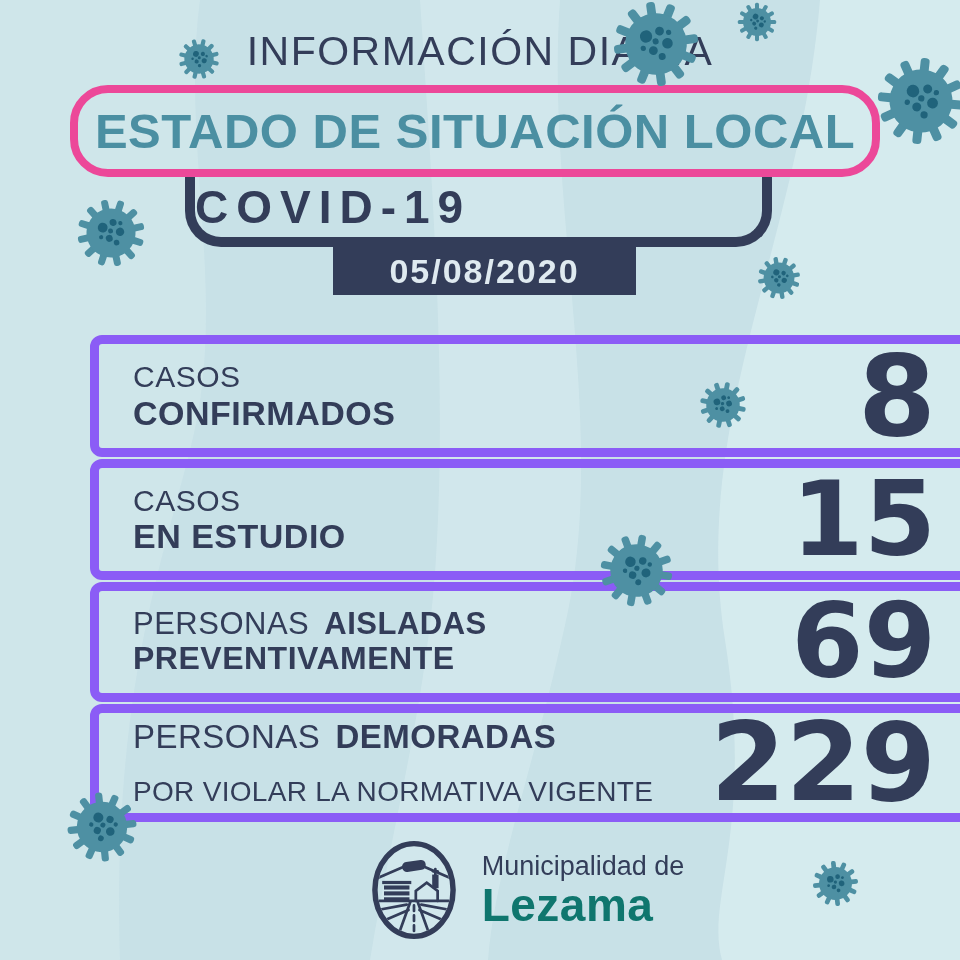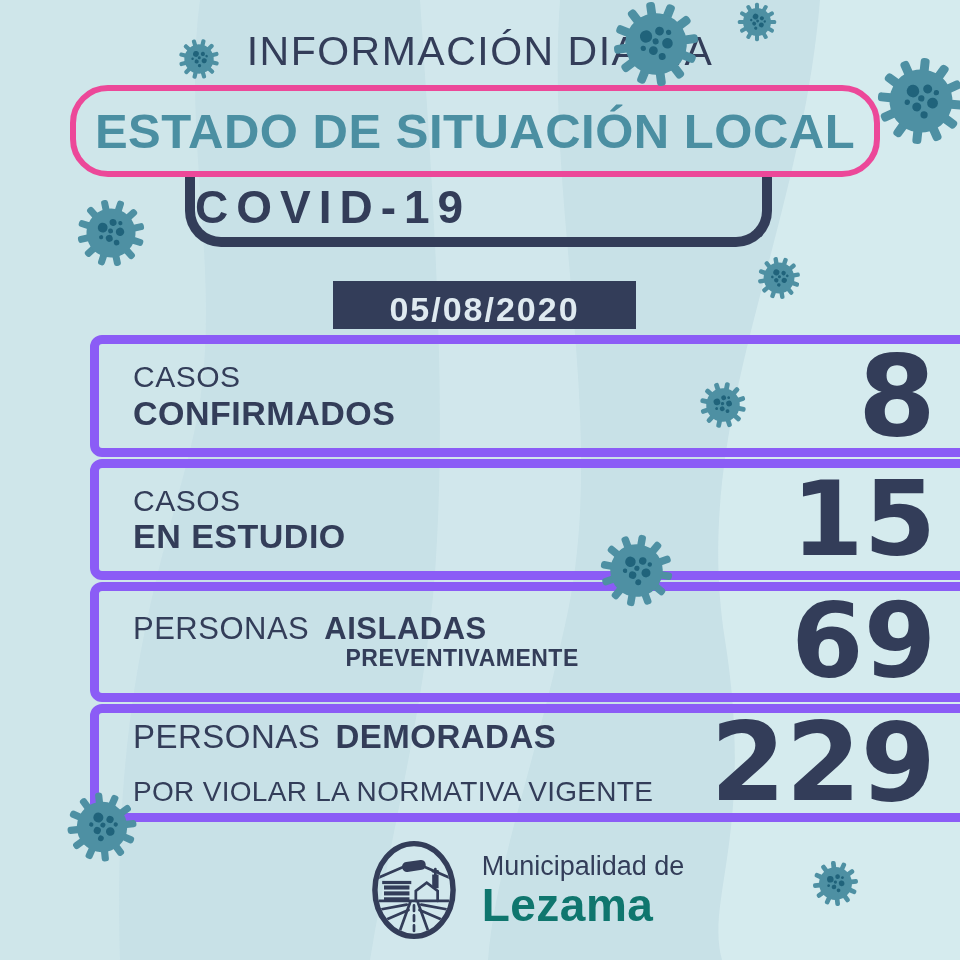--- a/index.html
+++ b/index.html
@@ -21,49 +21,49 @@
     border:10px solid #333d59;border-top:none;
     border-radius:0 0 36px 36px;box-sizing:border-box;
     display:flex;align-items:center;justify-content:flex-start;
   }
   .covid-box span{
     font-size:46px;font-weight:700;letter-spacing:8px;color:#333d59;
     padding-top:4px;
   }
   .estado-box{
     position:absolute;left:70px;top:85px;width:810px;height:92px;
-    border:6px solid #ec4899;border-radius:38px;box-sizing:border-box;
+    border:8px solid #ec4899;border-radius:38px;box-sizing:border-box;
     display:flex;align-items:center;justify-content:center;
   }
   .estado-box span{
     font-size:49px;font-weight:700;letter-spacing:0.5px;color:#4b8fa2;
     white-space:nowrap;
   }
   .date-box{
-    position:absolute;left:333px;top:281px;width:303px;height:48px;
-    background:#333d59;display:flex;align-items:flex-end;justify-content:center;
+    position:absolute;left:333px;top:247px;width:303px;height:48px;
+    background:#333d59;display:flex;align-items:center;justify-content:center;
   }
   .date-box span{
     color:#dfeaf0;font-size:34px;font-weight:700;letter-spacing:2px;
   }
   .card{
     position:absolute;left:90px;width:881px;
     border:9px solid #8b5cf6;border-radius:12px;box-sizing:border-box;
     display:flex;align-items:center;
   }
   .card1{top:335px;height:122px;}
   .card2{top:459px;height:121px;}
   .card3{top:582px;height:120px;}
   .card4{top:704px;height:118px;gap:10px;}
   .card-label{flex:1;padding-left:34px;line-height:1.12;}
   .lbl-reg{font-weight:400;}
   .card1 .line1,.card2 .line1{font-size:30px;letter-spacing:0.5px;}
   .card1 .line2,.card2 .line2{font-size:34px;font-weight:700;letter-spacing:0.5px;}
   .card3 .line1{font-size:31px;letter-spacing:0.5px;}
-  .card3 .line2{font-size:23px;font-weight:700;letter-spacing:0.5px;text-align:center;}
+  .card3 .line2{font-size:32px;font-weight:700;letter-spacing:0.5px;}
   .card4 .line1{font-size:33px;letter-spacing:0.5px;}
   .card4 .line2{font-size:28px;font-weight:400;letter-spacing:0.3px;margin-top:20px;}
   .seg-bold{font-weight:700;margin-left:15px;}
   .card-value{
     font-family:"DejaVu Sans",sans-serif;font-weight:700;color:#333d59;
     padding-right:26px;line-height:0.9;
   }
   .card1 .card-value{font-size:112px;}
   .card2 .card-value{font-size:104px;}
   .card3 .card-value{font-size:104px;}

